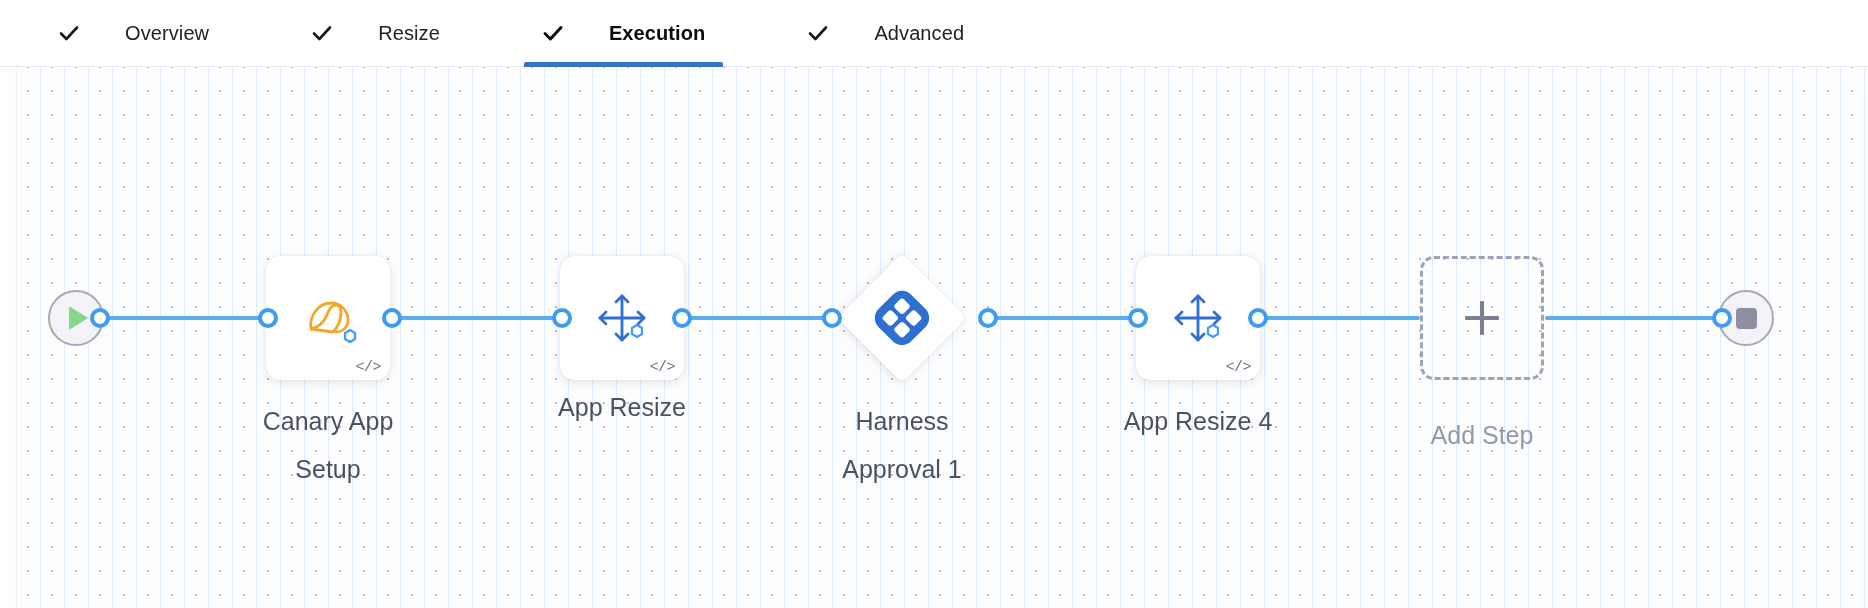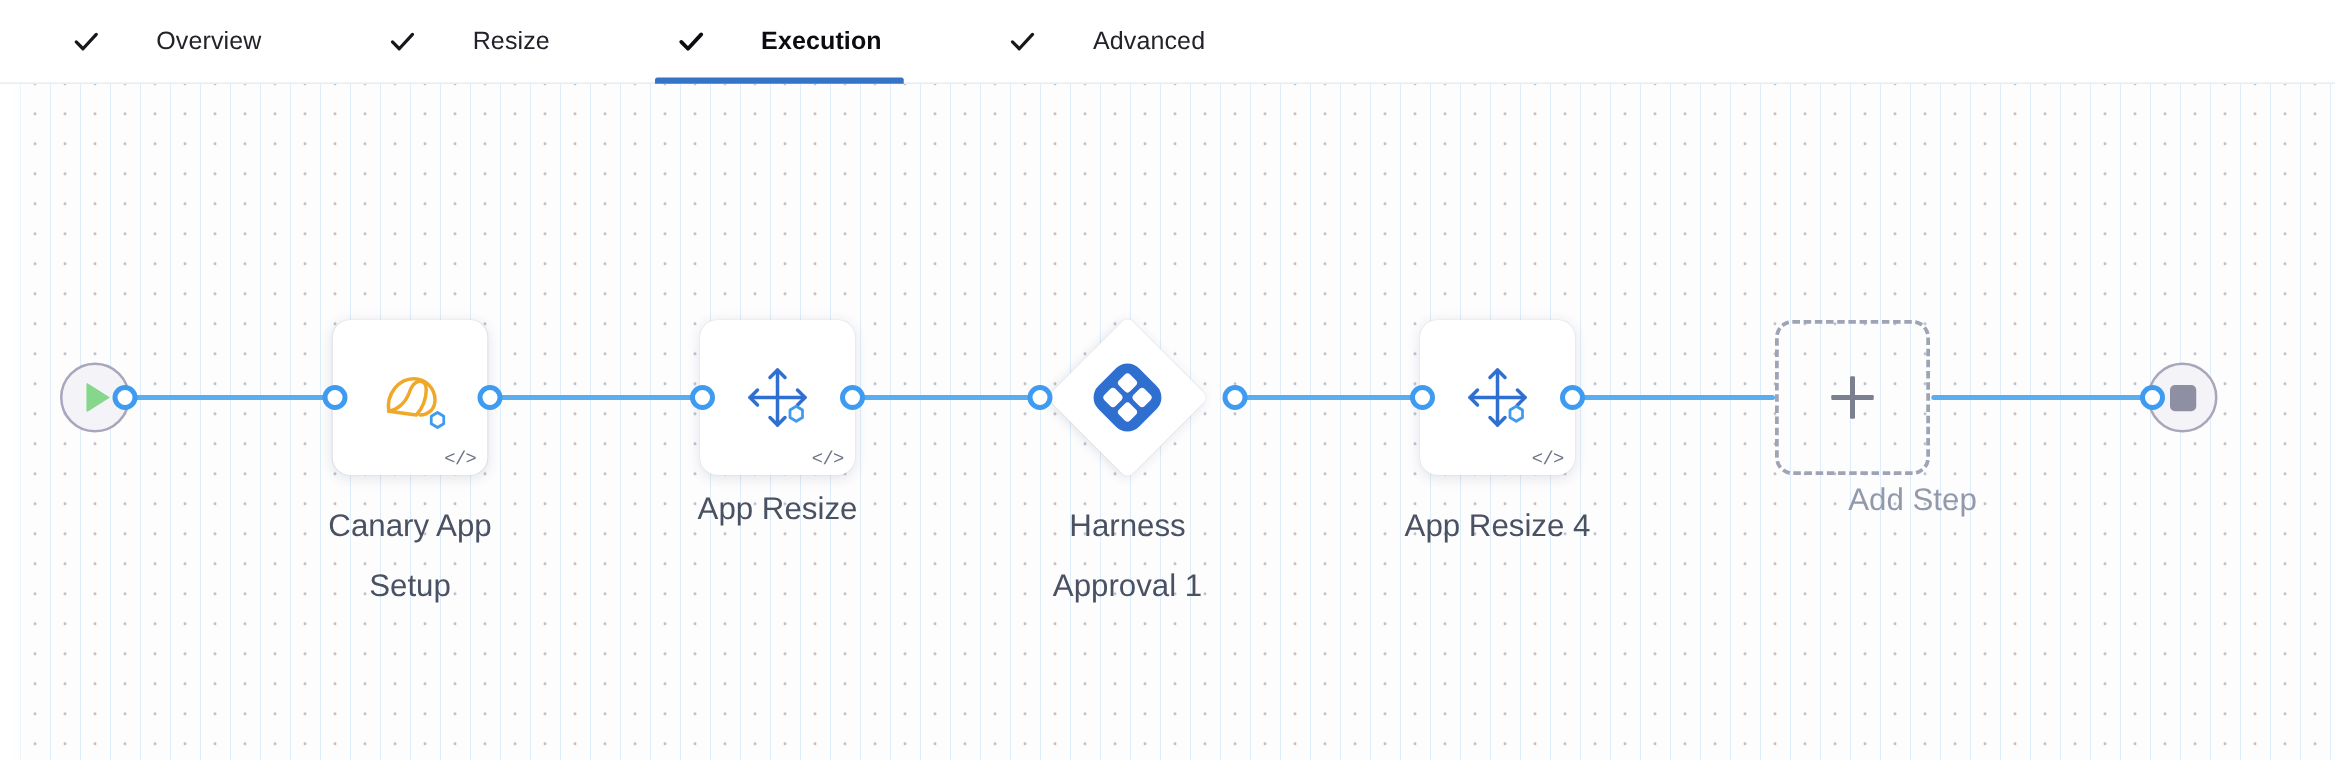--- a/index.html
+++ b/index.html
@@ -393,21 +393,21 @@
         <span class="code-badge">&lt;/&gt;</span>
       </div>
     </div>
     <div class="node-label" style="left:1076px; top:330px; width:244px;">App Resize 4</div>
 
     <div class="node" style="left:1420px; top:189px;">
       <div class="addbox">
         <span class="plus"></span>
       </div>
     </div>
-    <div class="node-label muted" style="left:1360px; top:309px; width:244px;margin-left:48px;">Add Step</div>
+    <div class="node-label muted" style="left:1360px; top:344px; width:244px;">Add Step</div>
 
     <div class="node" style="left:1718px; top:223px;">
       <div class="terminal">
         <span class="stop-sq"></span>
       </div>
     </div>
 
   </div>
 </div>
 

